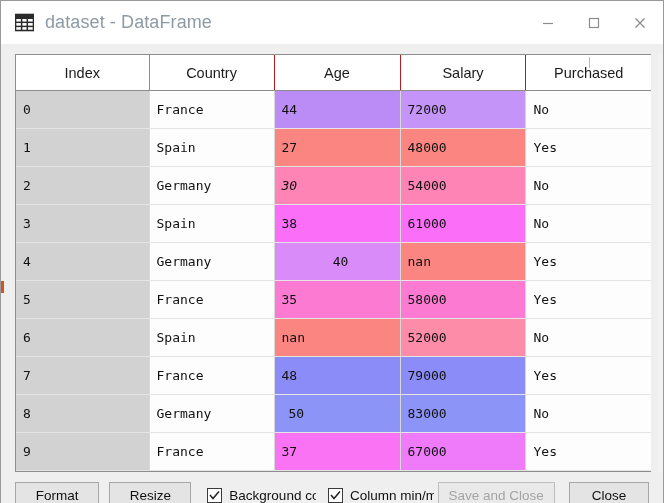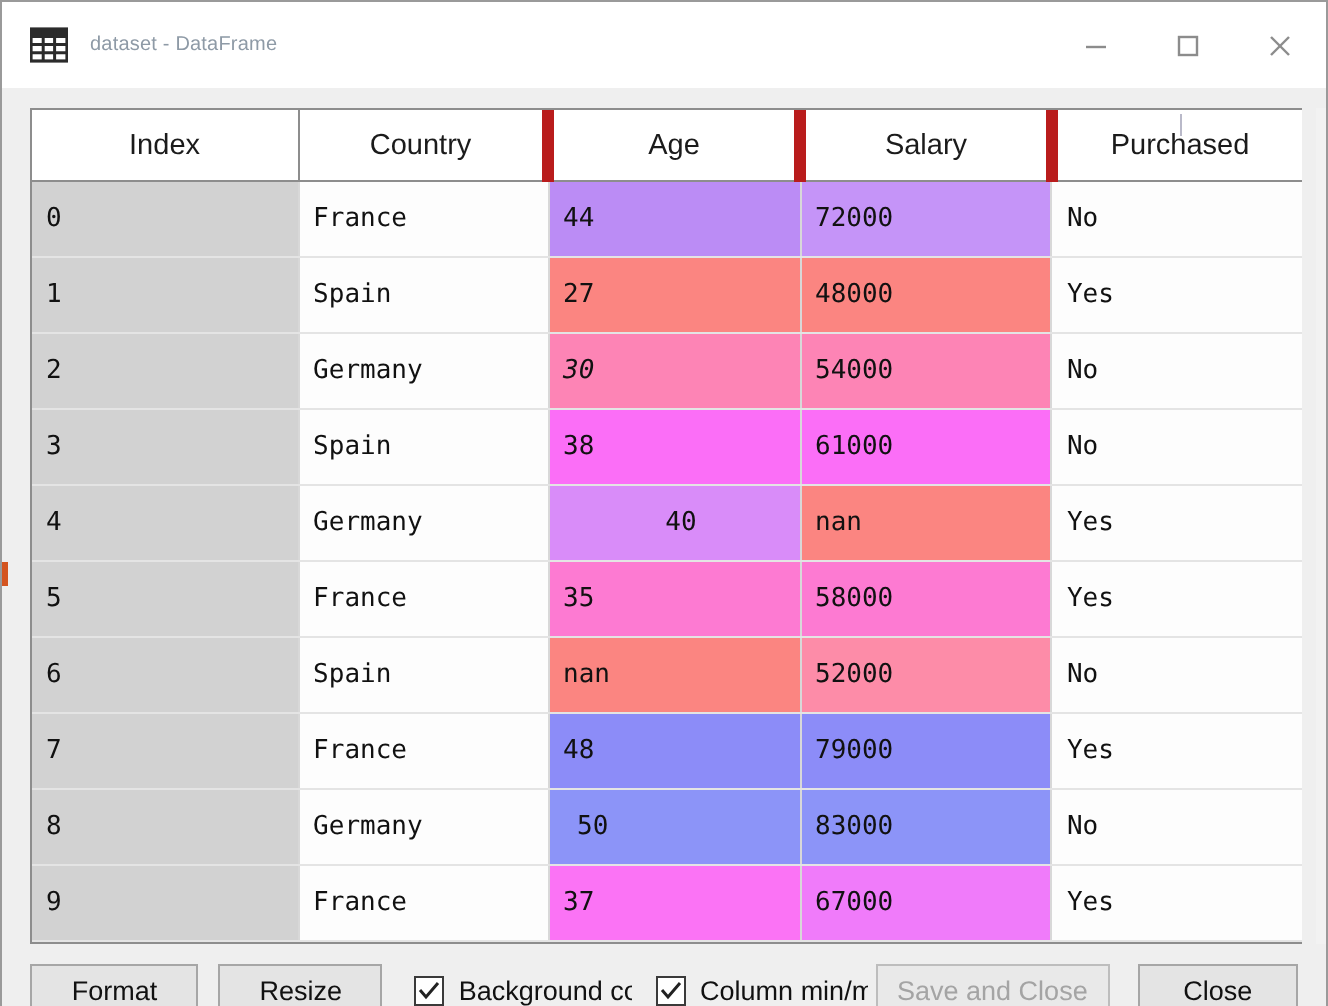--- a/index.html
+++ b/index.html
@@ -22,21 +22,21 @@
     background:#ffffff;
     display:flex;align-items:center;
     position:relative;
   }
   .title-icon{
     margin-left:14px;width:19px;height:19px;
     display:block;
   }
   .title-text{
     margin-left:11px;
-    font-size:10px;
+    font-size:18px;
     color:#8e9aa6;
     letter-spacing:.1px;
     white-space:nowrap;
   }
   .win-controls{
     position:absolute;right:0;top:0;height:43px;display:flex;
   }
   .win-btn{
     width:46px;height:43px;
     display:flex;align-items:center;justify-content:center;
@@ -68,21 +68,21 @@
     font-size:13px;
   }
   table.grid th{
     height:35px;
     background:#ffffff;
     color:#1b1b1b;
     font-family:"Liberation Sans",sans-serif;
     font-weight:normal;
     font-size:14.5px;
     text-align:center;
-    border-right:6px solid #b91c1c;
+    border-right:1px solid #b91c1c;
     border-bottom:1px solid #8d8d8d;
     padding:0;
     position:relative;
   }
   table.grid th.idx-head{
     border-right:1px solid #8d8d8d;
   }
   table.grid th:last-child{border-right:none;}
   table.grid td{
     height:37px;

